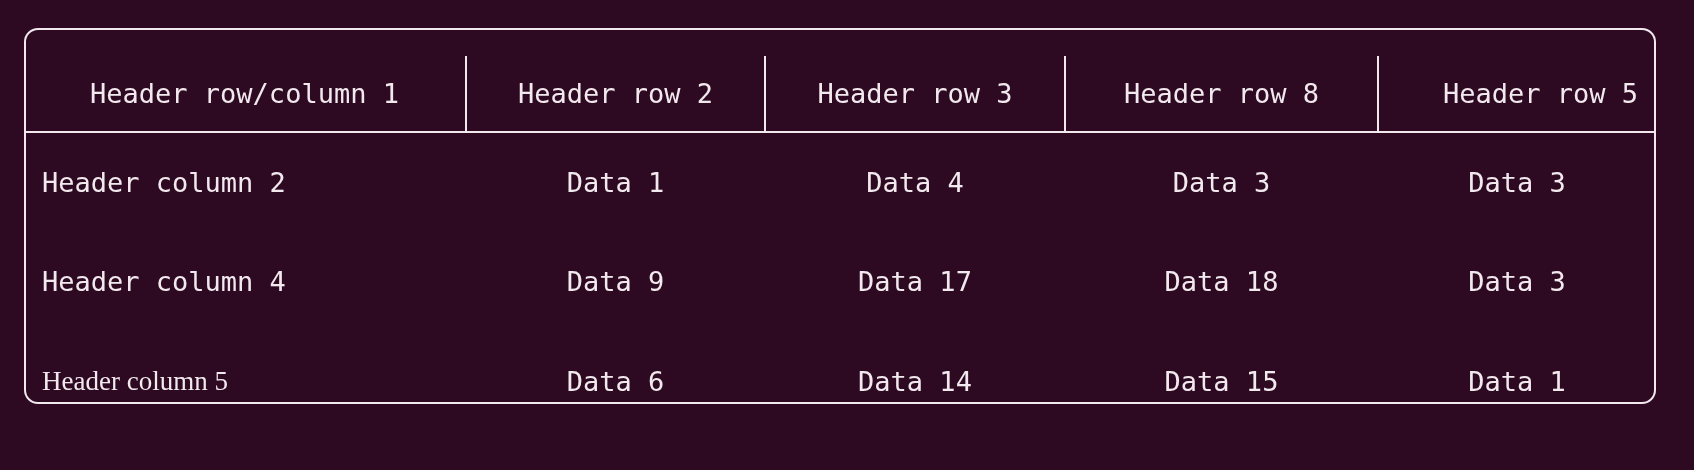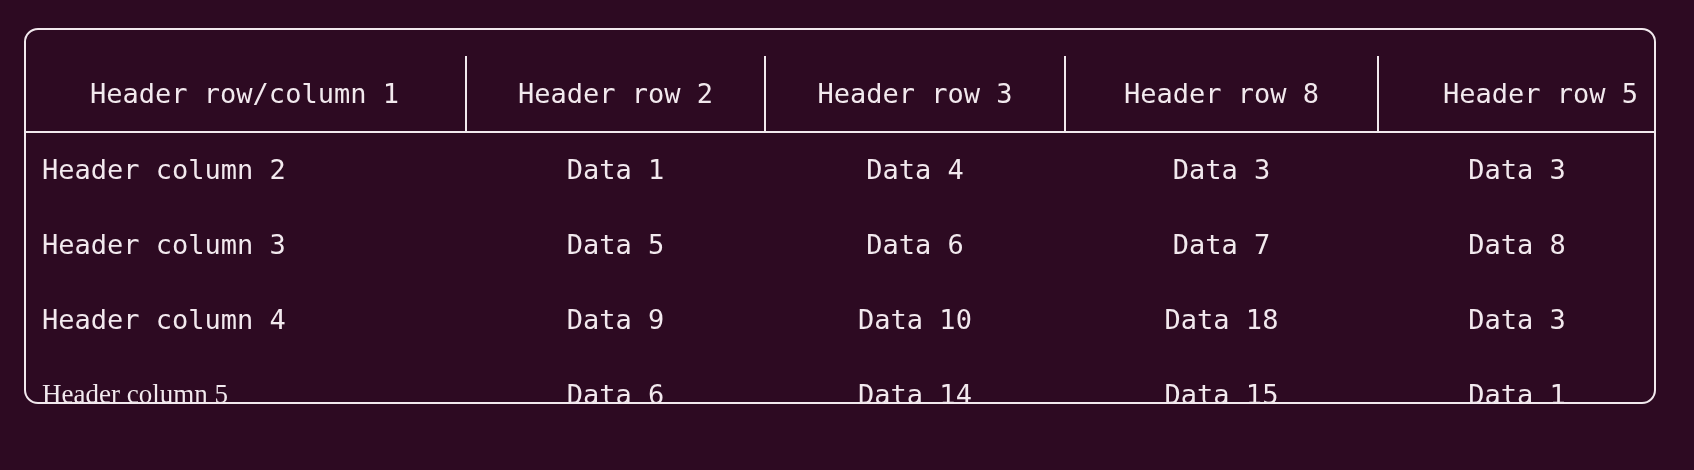--- a/index.html
+++ b/index.html
@@ -119,30 +119,23 @@
     </thead>
     <tbody>
       <tr class="body-row">
         <th class="rowhead">Header column 2</th>
         <td class="datacell">Data 1</td>
         <td class="datacell">Data 4</td>
         <td class="datacell">Data 3</td>
         <td class="datacell">Data 3</td>
       </tr>
       <tr class="body-row">
-        <th class="rowhead">Header column 3</th>
-        <td class="datacell">Data 5</td>
-        <td class="datacell">Data 6</td>
-        <td class="datacell">Data 7</td>
-        <td class="datacell">Data 8</td>
-      </tr>
-      <tr class="body-row">
         <th class="rowhead">Header column 4</th>
         <td class="datacell">Data 9</td>
-        <td class="datacell">Data 10</td>
+        <td class="datacell">Data 17</td>
         <td class="datacell">Data 18</td>
         <td class="datacell">Data 3</td>
       </tr>
       <tr class="body-row">
         <th class="rowhead">Header column 5</th>
         <td class="datacell">Data 6</td>
         <td class="datacell">Data 14</td>
         <td class="datacell">Data 15</td>
         <td class="datacell">Data 1</td>
       </tr>

